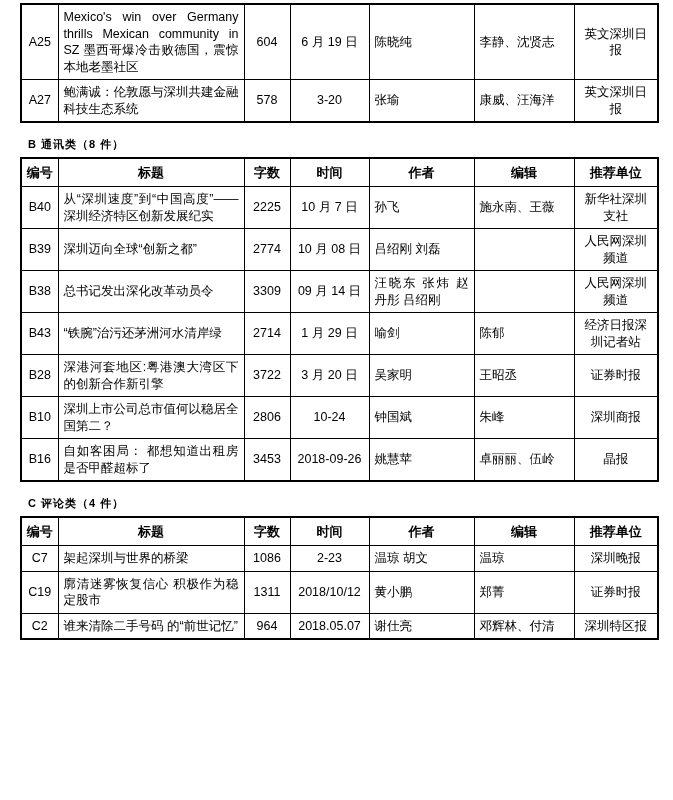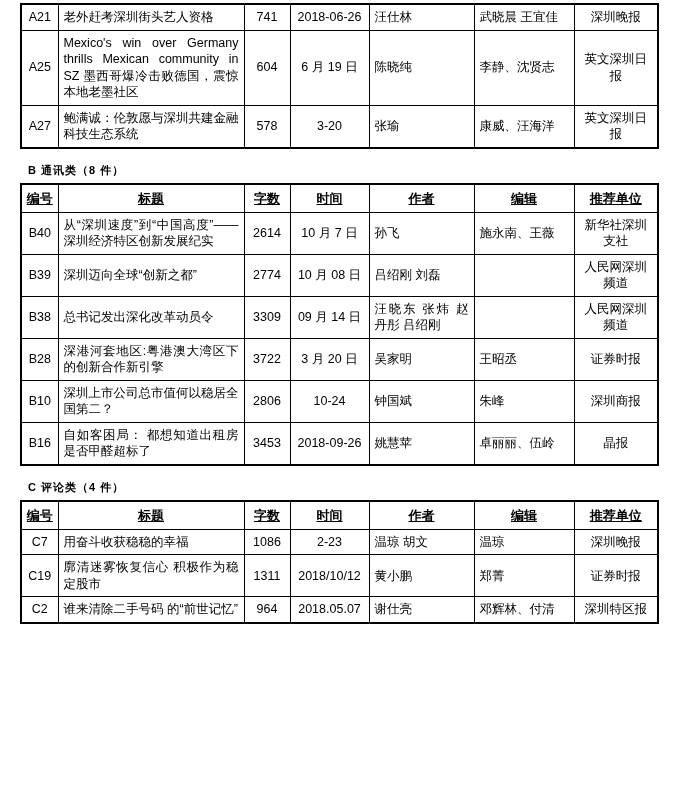--- a/index.html
+++ b/index.html
@@ -31,21 +31,20 @@
     line-height: 1.32;
     vertical-align: middle;
     overflow: hidden;
     word-break: break-word;
   }
   table.doc-table th {
     font-weight: bold;
     font-size: 13px;
     text-align: center;
     padding: 5px 4px;
-    text-decoration: underline;
   }
   .cell-center { text-align: center; }
   .cell-left   { text-align: left; }
   .cell-just   { text-align: justify; }
   .id-cell     { text-align: center; font-size: 12px; }
   .num-cell    { text-align: center; font-size: 12px; }
   .section-heading {
     font-weight: bold;
     font-size: 11px;
     margin: 14px 0 5px 8px;
@@ -62,29 +61,20 @@
       <col style="width:37px">
         <col style="width:186px">
         <col style="width:46px">
       <col style="width:79px">
         <col style="width:105px">
         <col style="width:100px">
         <col style="width:84px">
     </colgroup>
     <tbody>
       <tr>
-        <td class="id-cell">A21</td>
-        <td class="cell-just">老外赶考深圳街头艺人资格</td>
-        <td class="num-cell">741</td>
-        <td class="cell-center">2018-06-26</td>
-        <td class="cell-left">汪仕林</td>
-        <td class="cell-left">武晓晨 王宜佳</td>
-        <td class="cell-center">深圳晚报</td>
-      </tr>
-      <tr>
         <td class="id-cell">A25</td>
         <td class="cell-just">Mexico's win over Germany thrills Mexican community in SZ 墨西哥爆冷击败德国，震惊本地老墨社区</td>
         <td class="num-cell">604</td>
         <td class="cell-center">6 月 19 日</td>
         <td class="cell-left">陈晓纯</td>
         <td class="cell-left">李静、沈贤志</td>
         <td class="cell-center">英文深圳日报</td>
       </tr>
       <tr>
         <td class="id-cell">A27</td>
@@ -116,21 +106,21 @@
         <th>标题</th>
         <th>字数</th>
         <th>时间</th>
         <th>作者</th>
         <th>编辑</th>
         <th>推荐单位</th>
       </tr>
       <tr>
         <td class="id-cell">B40</td>
         <td class="cell-just">从“深圳速度”到“中国高度”——深圳经济特区创新发展纪实</td>
-        <td class="num-cell">2614</td>
+        <td class="num-cell">2225</td>
         <td class="cell-center">10 月 7 日</td>
         <td class="cell-left">孙飞</td>
         <td class="cell-left">施永南、王薇</td>
         <td class="cell-center">新华社深圳支社</td>
       </tr>
       <tr>
         <td class="id-cell">B39</td>
         <td class="cell-just">深圳迈向全球“创新之都”</td>
         <td class="num-cell">2774</td>
         <td class="cell-center">10 月 08 日</td>
@@ -139,20 +129,29 @@
         <td class="cell-center">人民网深圳频道</td>
       </tr>
       <tr>
         <td class="id-cell">B38</td>
         <td class="cell-just">总书记发出深化改革动员令</td>
         <td class="num-cell">3309</td>
         <td class="cell-center">09 月 14 日</td>
         <td class="cell-just">汪晓东 张炜 赵丹彤 吕绍刚</td>
         <td class="cell-left"></td>
         <td class="cell-center">人民网深圳频道</td>
+      </tr>
+      <tr>
+        <td class="id-cell">B43</td>
+        <td class="cell-just">“铁腕”治污还茅洲河水清岸绿</td>
+        <td class="num-cell">2714</td>
+        <td class="cell-center">1 月 29 日</td>
+        <td class="cell-left">喻剑</td>
+        <td class="cell-left">陈郁</td>
+        <td class="cell-center">经济日报深圳记者站</td>
       </tr>
       <tr>
         <td class="id-cell">B28</td>
         <td class="cell-just">深港河套地区:粤港澳大湾区下的创新合作新引擎</td>
         <td class="num-cell">3722</td>
         <td class="cell-center">3 月 20 日</td>
         <td class="cell-left">吴家明</td>
         <td class="cell-left">王昭丞</td>
         <td class="cell-center">证券时报</td>
       </tr>
@@ -194,21 +193,21 @@
         <th>编号</th>
         <th>标题</th>
         <th>字数</th>
         <th>时间</th>
         <th>作者</th>
         <th>编辑</th>
         <th>推荐单位</th>
       </tr>
       <tr>
         <td class="id-cell">C7</td>
-        <td class="cell-just">用奋斗收获稳稳的幸福</td>
+        <td class="cell-just">架起深圳与世界的桥梁</td>
         <td class="num-cell">1086</td>
         <td class="cell-center">2-23</td>
         <td class="cell-left">温琼 胡文</td>
         <td class="cell-left">温琼</td>
         <td class="cell-center">深圳晚报</td>
       </tr>
       <tr>
         <td class="id-cell">C19</td>
         <td class="cell-just">廓清迷雾恢复信心 积极作为稳定股市</td>
         <td class="num-cell">1311</td>

